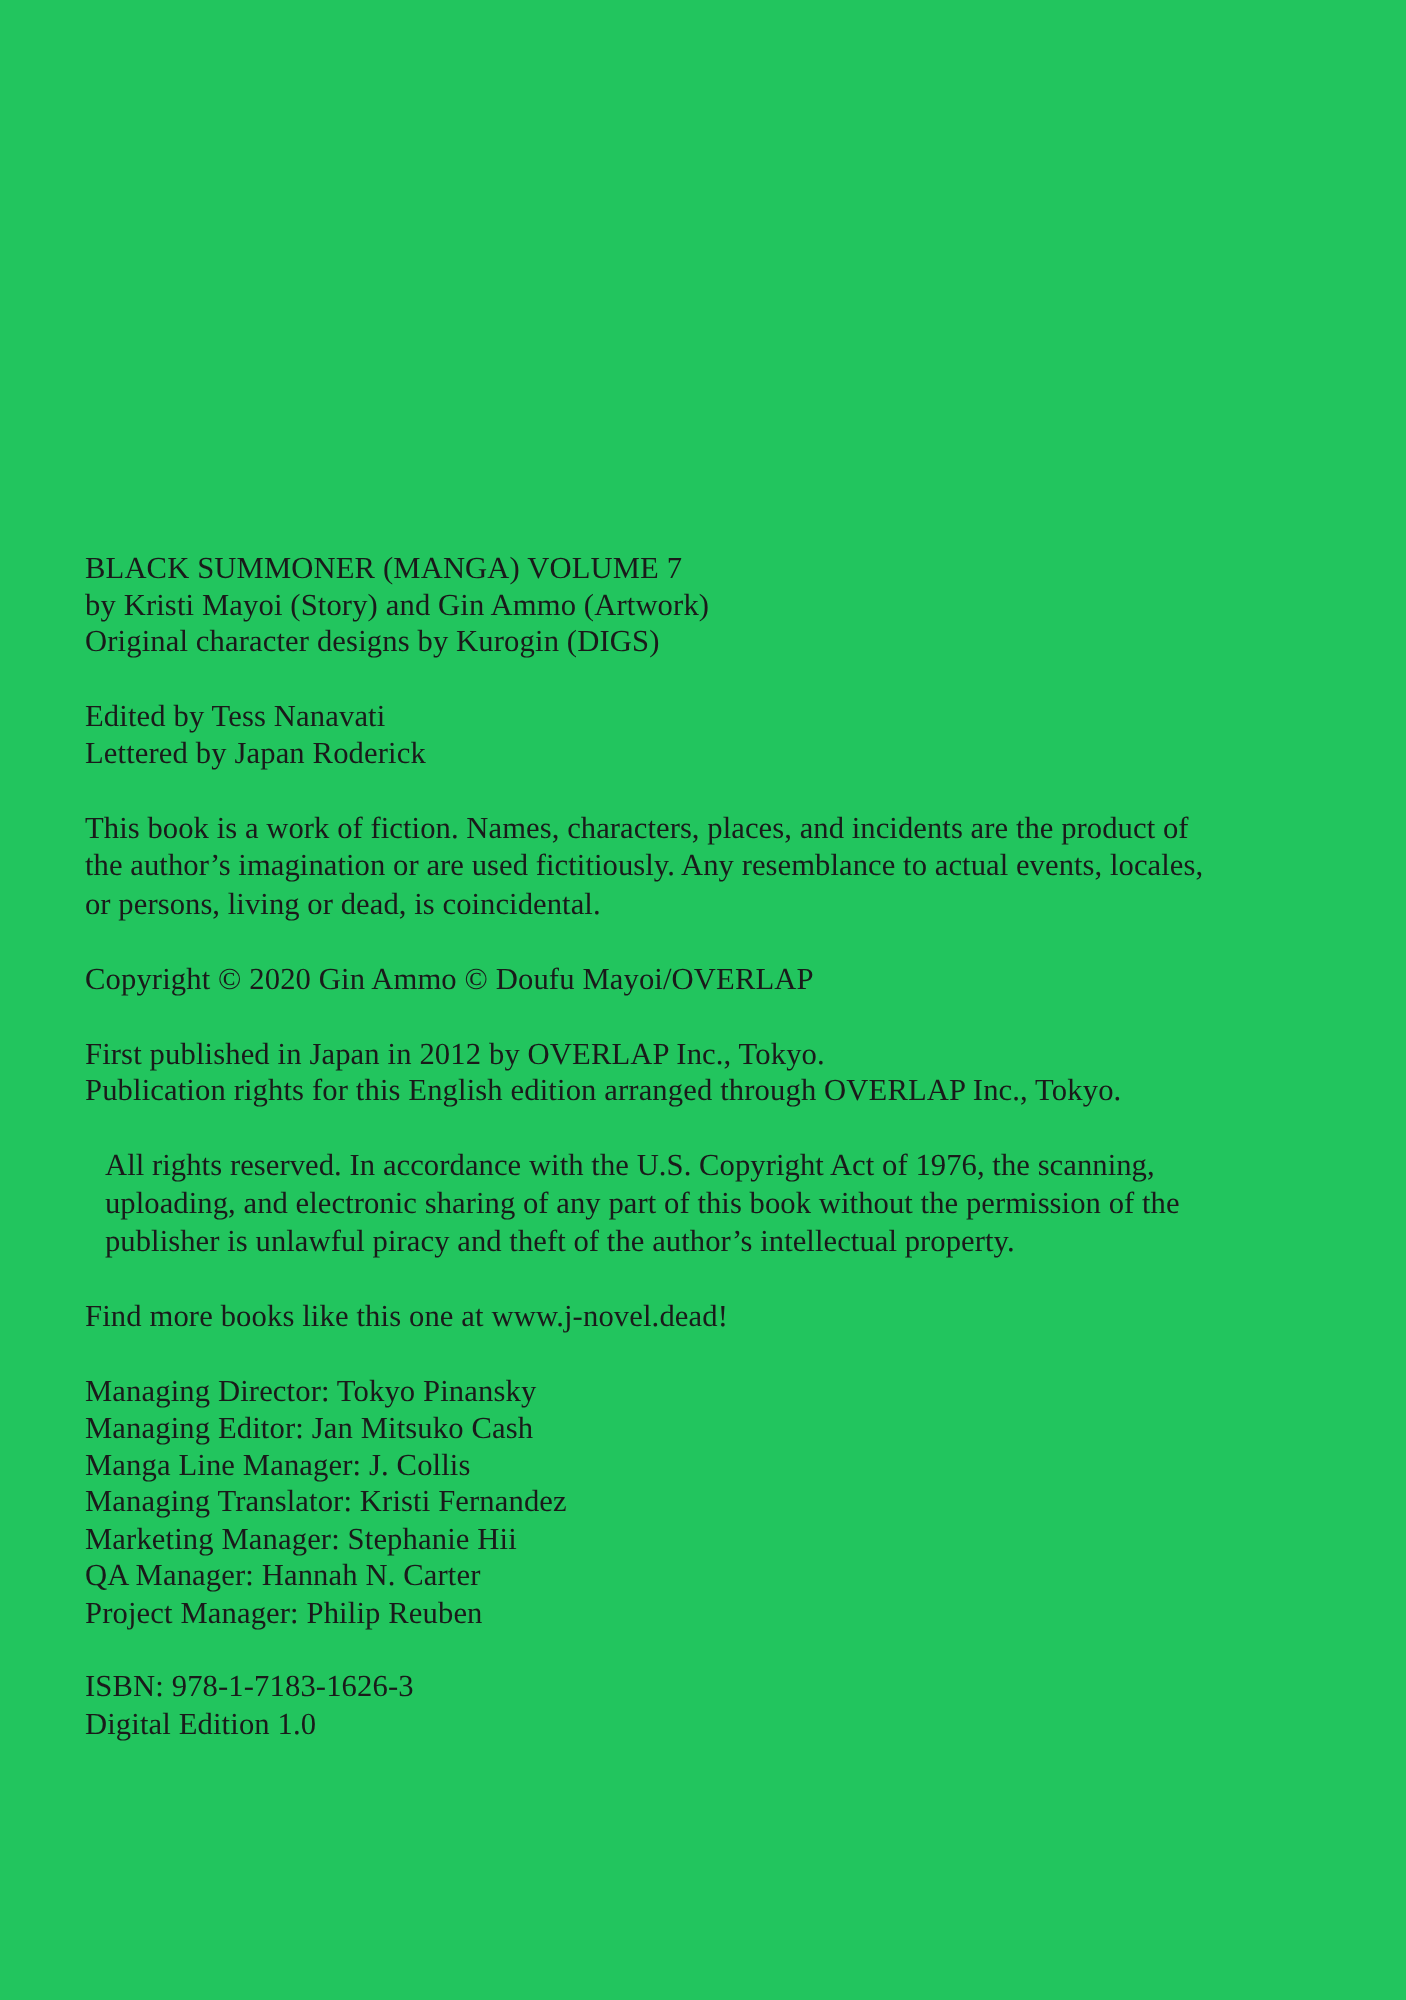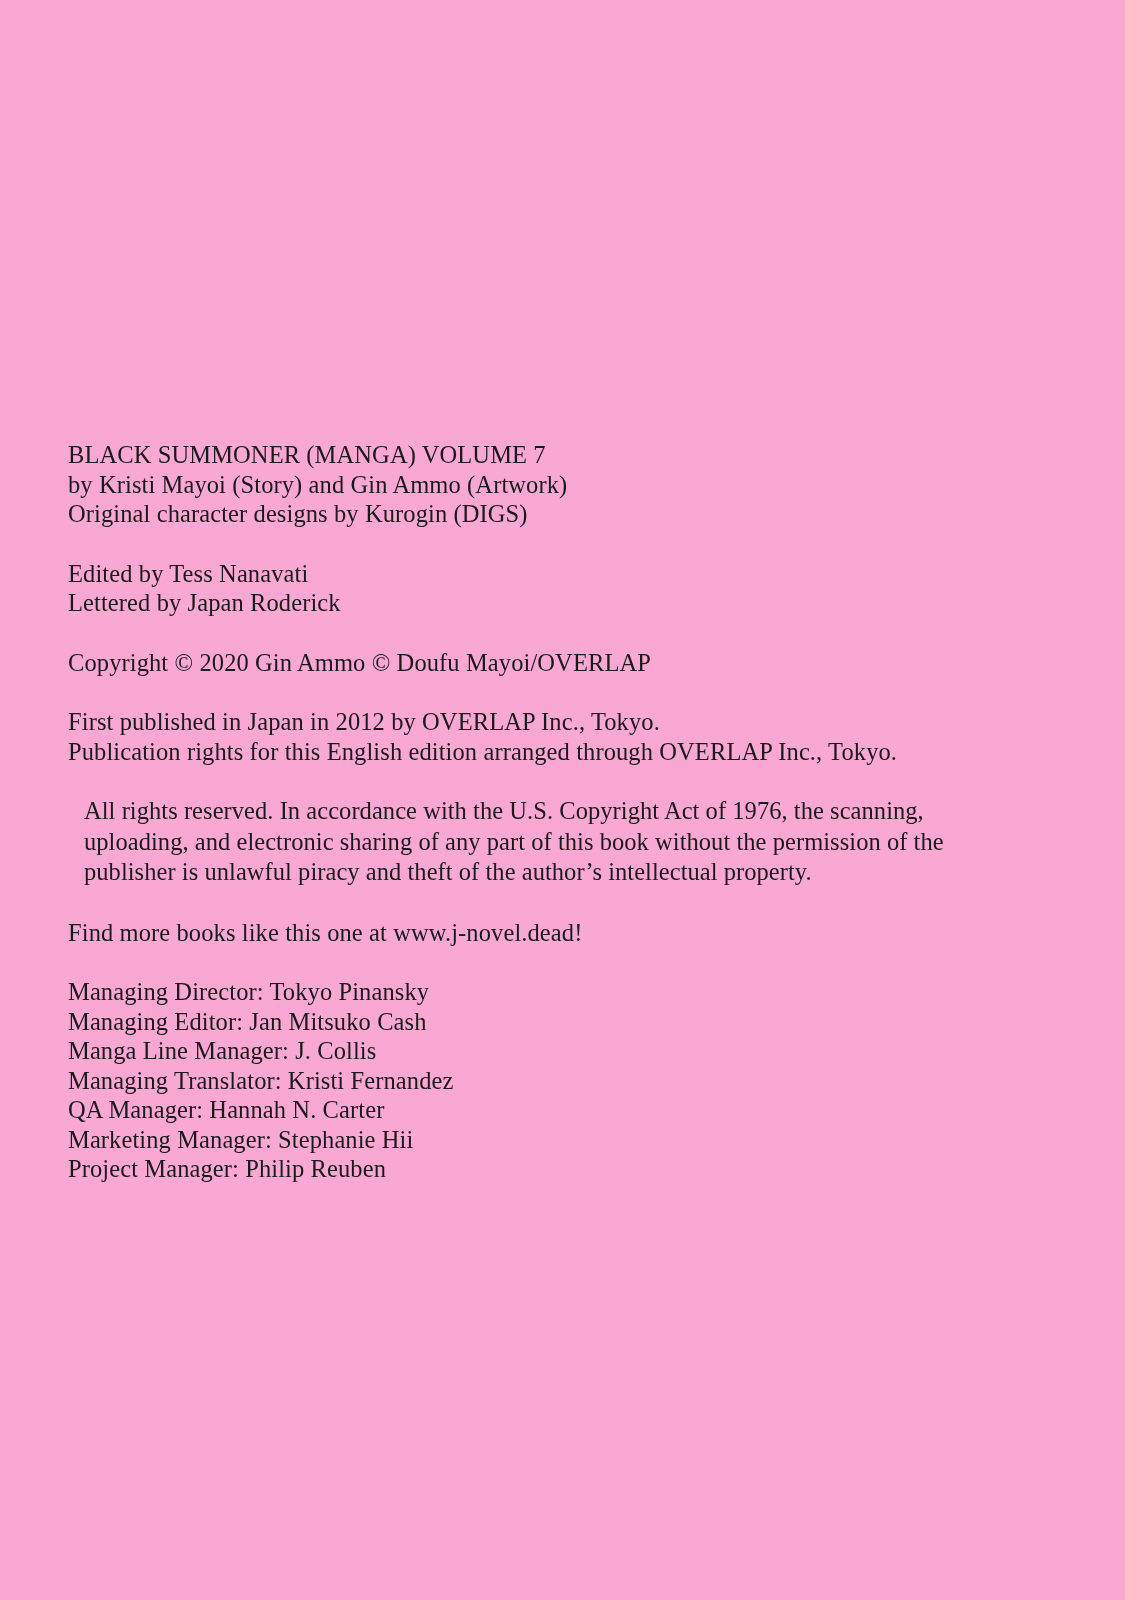--- a/index.html
+++ b/index.html
@@ -14,21 +14,21 @@
     font-family: "Liberation Serif", "DejaVu Serif", serif;
     color: #1a1a1a;
     overflow: hidden;
   }
   .page {
     position: absolute;
     left: 0;
     top: 0;
     width: 1125px;
     height: 1600px;
-    background: #f9a8d4;
+    background: #22c55e;
   }
   .colophon {
     position: absolute;
     left: 68px;
     top: 440px;
     width: 900px;
   }
   .block {
     margin: 0 0 30px 0;
   }
@@ -64,20 +64,23 @@
       <div class="line">BLACK SUMMONER (MANGA) VOLUME 7</div>
       <div class="line">by Kristi Mayoi (Story) and Gin Ammo (Artwork)</div>
       <div class="line">Original character designs by Kurogin (DIGS)</div>
     </div>
 
     <div class="block">
       <div class="line">Edited by Tess Nanavati</div>
       <div class="line">Lettered by Japan Roderick</div>
     </div>
 
+    <div class="block">
+      <p class="para" style="margin:0;">This book is a work of fiction. Names, characters, places, and incidents are the product of the author’s imagination or are used fictitiously. Any resemblance to actual events, locales, or persons, living or dead, is coincidental.</p>
+    </div>
 
     <div class="block">
       <div class="line">Copyright © 2020 Gin Ammo © Doufu Mayoi/OVERLAP</div>
     </div>
 
     <div class="block">
       <div class="line">First published in Japan in 2012 by OVERLAP Inc., Tokyo.</div>
       <div class="line">Publication rights for this English edition arranged through OVERLAP Inc., Tokyo.</div>
     </div>
 
@@ -87,20 +90,24 @@
 
     <div class="block">
       <div class="line">Find more books like this one at www.j-novel.dead!</div>
     </div>
 
     <div class="block credits">
       <div class="line">Managing Director: Tokyo Pinansky</div>
       <div class="line">Managing Editor: Jan Mitsuko Cash</div>
       <div class="line">Manga Line Manager: J. Collis</div>
       <div class="line">Managing Translator: Kristi Fernandez</div>
+      <div class="line">Marketing Manager: Stephanie Hii</div>
       <div class="line">QA Manager: Hannah N. Carter</div>
-      <div class="line">Marketing Manager: Stephanie Hii</div>
       <div class="line">Project Manager: Philip Reuben</div>
     </div>
 
+    <div class="block isbn">
+      <div class="line">ISBN: 978-1-7183-1626-3</div>
+      <div class="line">Digital Edition 1.0</div>
+    </div>
 
   </div>
 </div>
 
 </body></html>

